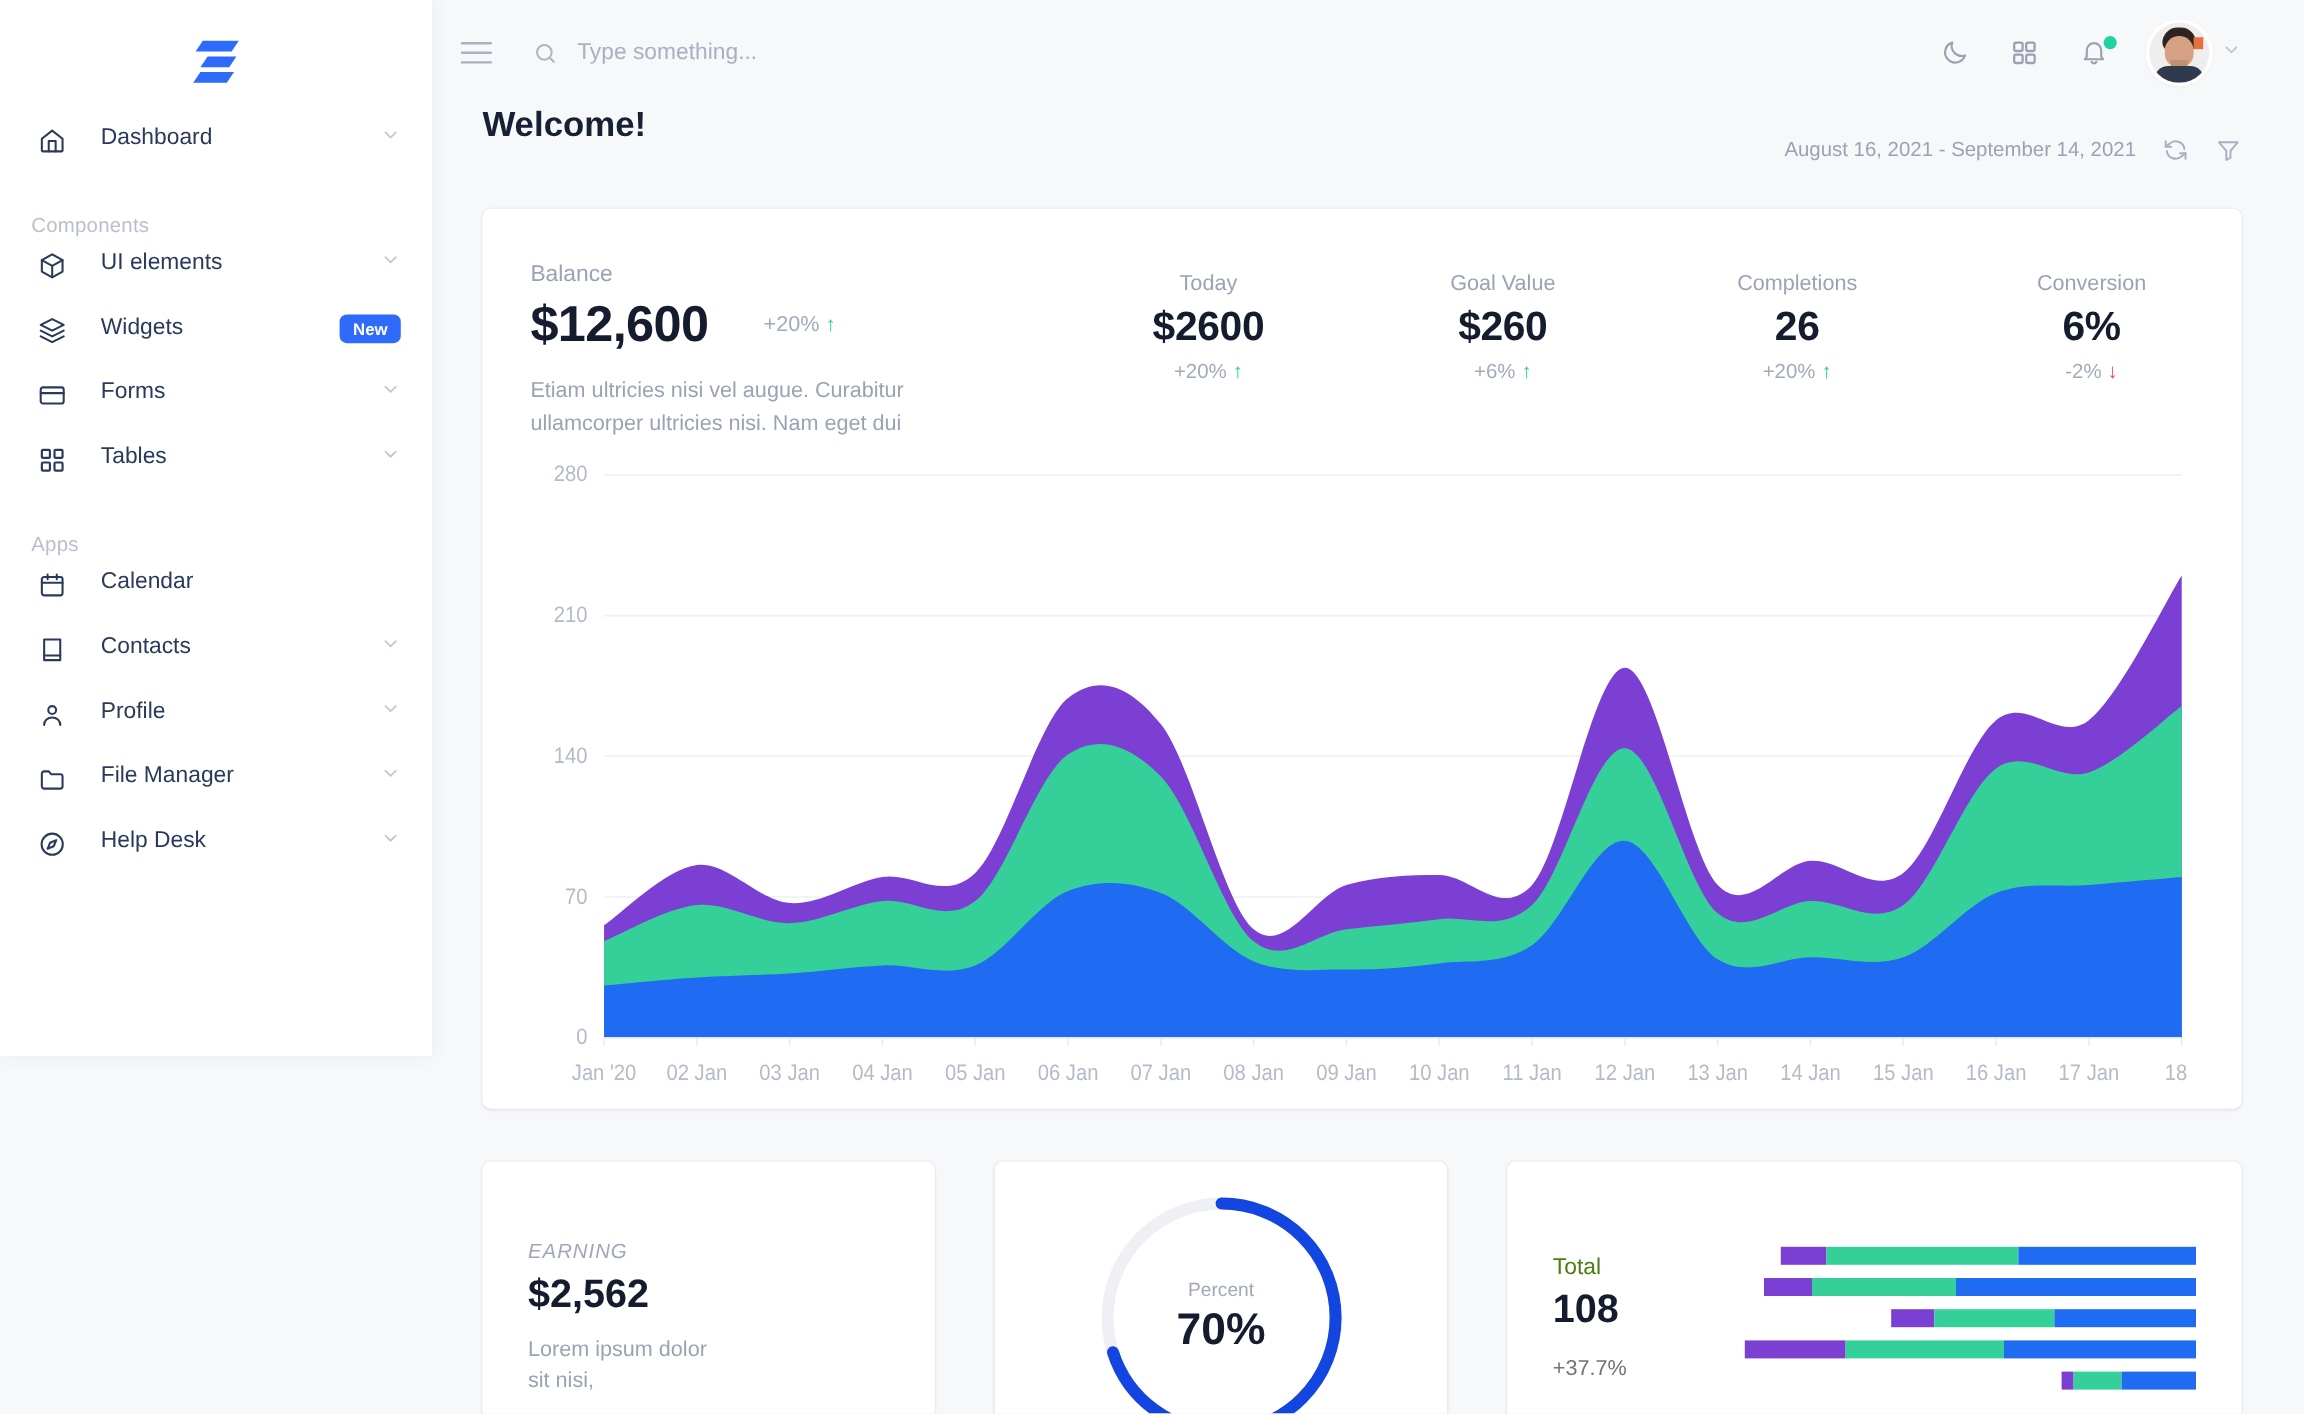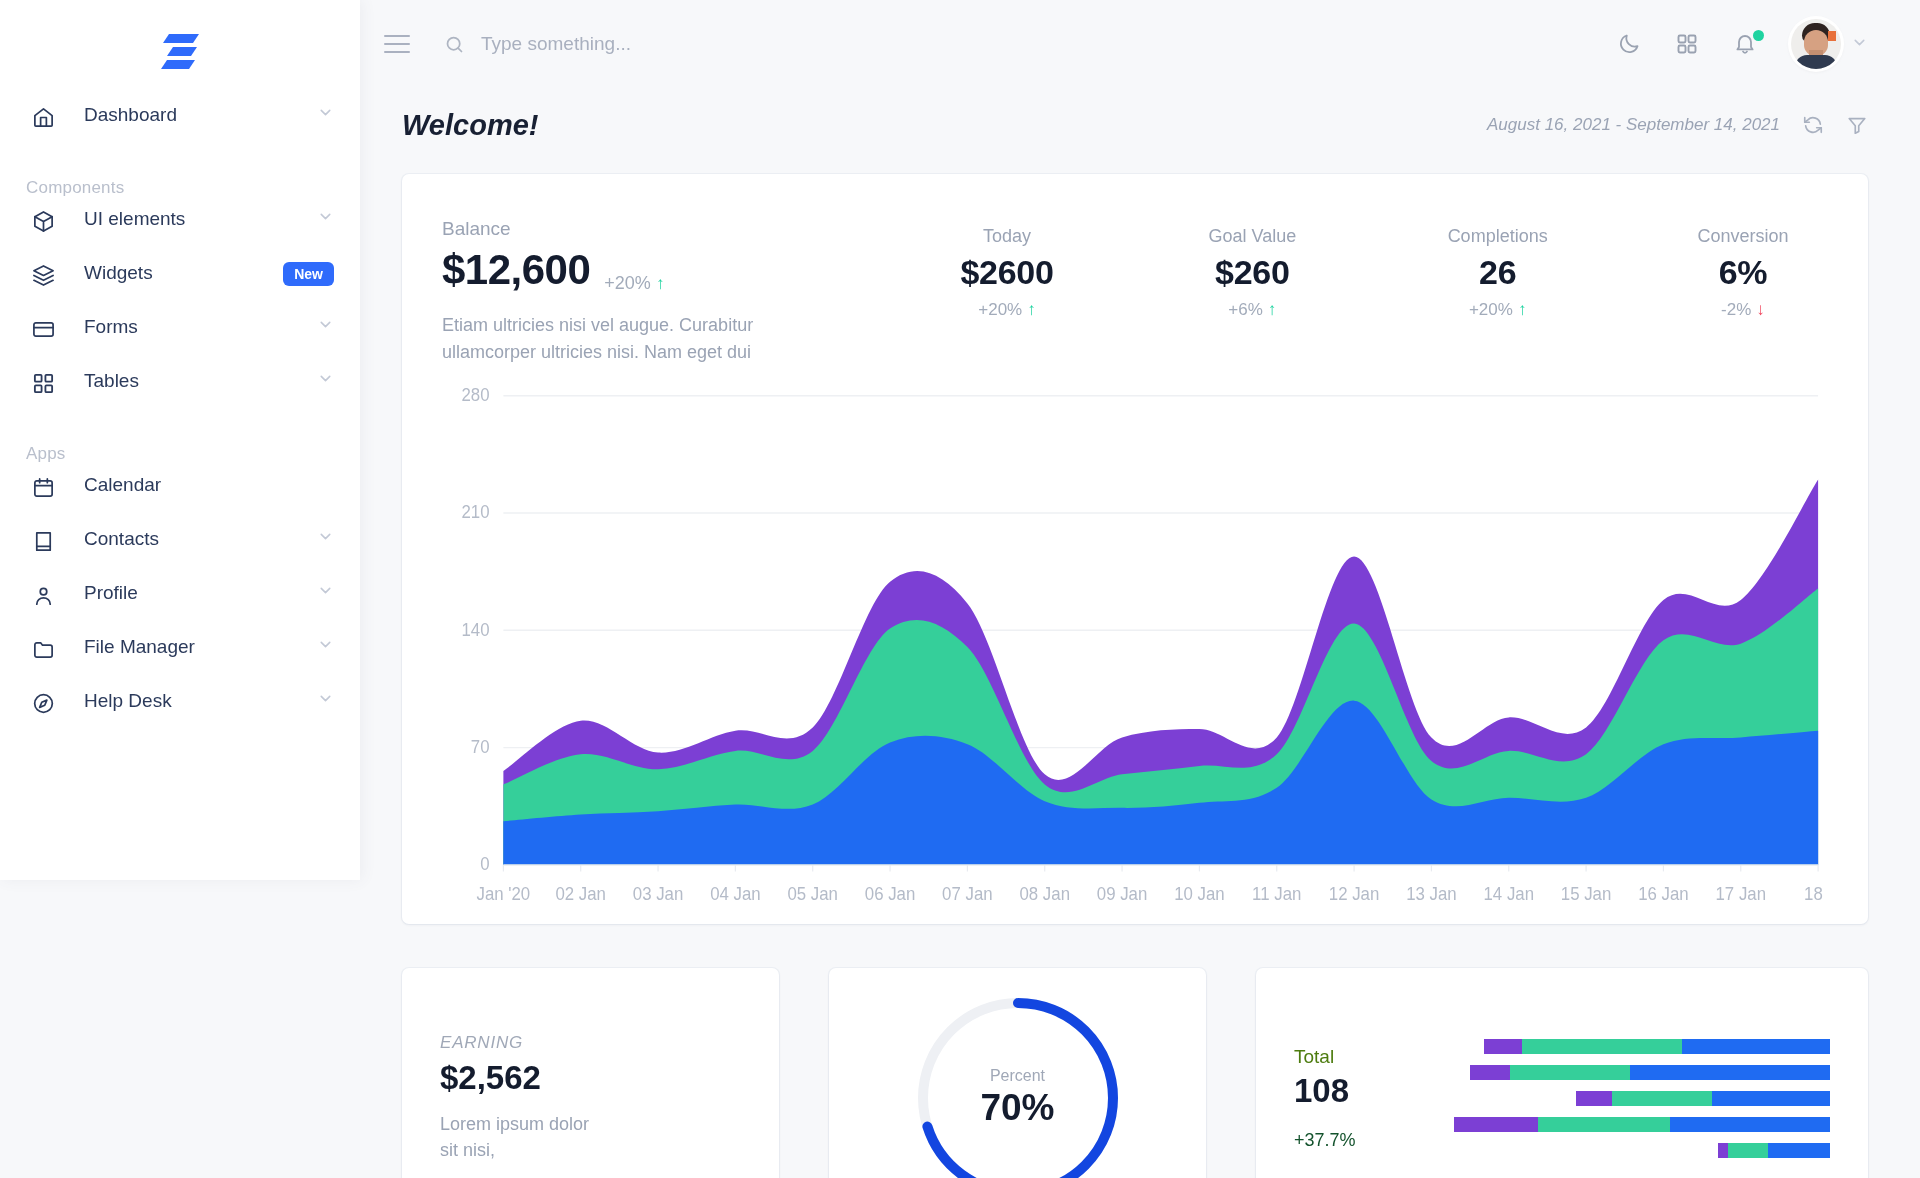--- a/index.html
+++ b/index.html
@@ -93,39 +93,39 @@
   .avatar .face-hair { position:absolute; left:11px; top:4px; width:28px; height:20px; border-radius:14px 14px 8px 8px; background:#2e2320; }
   .avatar .face-skin { position:absolute; left:13px; top:11px; width:24px; height:26px; border-radius:12px 12px 11px 11px; background:#d6a182; }
   .avatar .face-neck { position:absolute; left:18px; top:31px; width:14px; height:12px; background:#c38f71; }
   .avatar .face-shirt { position:absolute; left:4px; bottom:0; width:42px; height:14px; border-radius:12px 12px 0 0; background:#2f3a4f; }
   .avatar .face-tag { position:absolute; right:5px; top:12px; width:8px; height:10px; background:#e8703a; }
 
   
   .content { flex: 1; padding: 0 52px 0 42px; overflow: hidden; }
 
   .page-head {
-    height: 74px; display: flex; align-items: center; font-style: italic;
+    height: 74px; display: flex; 
   }
   .page-title { font-size: 29px; font-weight: 700; color: #182033; }
   .page-head-right { margin-left: auto; display: flex; align-items: center; gap: 22px; }
   .daterange { font-size: 17px; color: #9aa3b4; }
   .head-ico { color: #a9b1c0; cursor: pointer; display: flex; }
 
   .card {
     background: #fff; border-radius: 7px;
     box-shadow: 0 1px 3px rgba(60,72,100,.07), 0 0 0 1px rgba(235,238,244,.9);
   }
 
   
   .stats-card { margin-top: 12px; height: 750px; padding: 34px 40px 0 40px; display: flex; flex-direction: column; }
   .stats-row { display: flex; align-items: flex-start; height: 158px; }
 
   .bal-block { width: 430px; padding-top: 10px; }
   .bal-label { font-size: 19px; color: #9aa3b4; }
-  .bal-row { display: flex; align-items: flex-end; margin-top: 6px; }
+  .bal-row { display: flex; align-items: center; margin-top: 6px; gap: 32px; }
   .bal-value { font-size: 42px; font-weight: 700; color: #141c2e; letter-spacing: -.5px; }
   .bal-delta { font-size: 18px; color: #a2abba; margin-left: 14px; }
   .bal-delta .arrow { color: #1fd3a0; margin-left: 5px; font-size: 17px; }
   .bal-desc { margin-top: 18px; font-size: 18px; line-height: 1.5; color: #9aa3b4; max-width: 360px; }
 
   .kpis { display: flex; flex: 1; justify-content: space-between; padding: 18px 10px 0 60px; }
   .kpi { text-align: center; min-width: 150px; }
   .kpi-label { font-size: 18px; color: #9aa3b4; }
   .kpi-value { font-size: 34px; font-weight: 700; color: #141c2e; margin-top: 6px; letter-spacing: -.3px; }
   .kpi-delta { font-size: 17px; color: #a2abba; margin-top: 8px; }
@@ -150,21 +150,21 @@
   }
   .ring-num { font-size: 31px; font-weight: 700; color: #141c2e; }
 
   .pct-card { align-items: center; justify-content: center; }
   .pct-label { font-size: 16px; color: #a0a8b7; }
   .pct-value { font-size: 37px; font-weight: 700; color: #141c2e; margin-top: 2px; }
 
   .total-left { display: flex; flex-direction: column; justify-content: center; width: 150px; }
   .total-label { font-size: 19px; color: #4d7c0f; }
   .total-value { font-size: 33px; font-weight: 700; color: #141c2e; margin-top: 4px; }
-  .total-delta { font-size: 18px; color: #14532d; margin-top: 20px; }
+  .total-delta { font-size: 18px; color: #737373; margin-top: 20px; }
   .total-bars { flex: 1; display: flex; flex-direction: column; justify-content: center; gap: 11px; padding-left: 10px; }
   .tbar { height: 15px; display: flex; justify-content: flex-end; }
   .tbar i { display: block; height: 100%; }
   .seg-p { background: #7c3fd4; }
   .seg-g { background: #35cf9a; }
   .seg-b { background: #1f6bf2; }
 </style>
 </head>
 <body>
 

